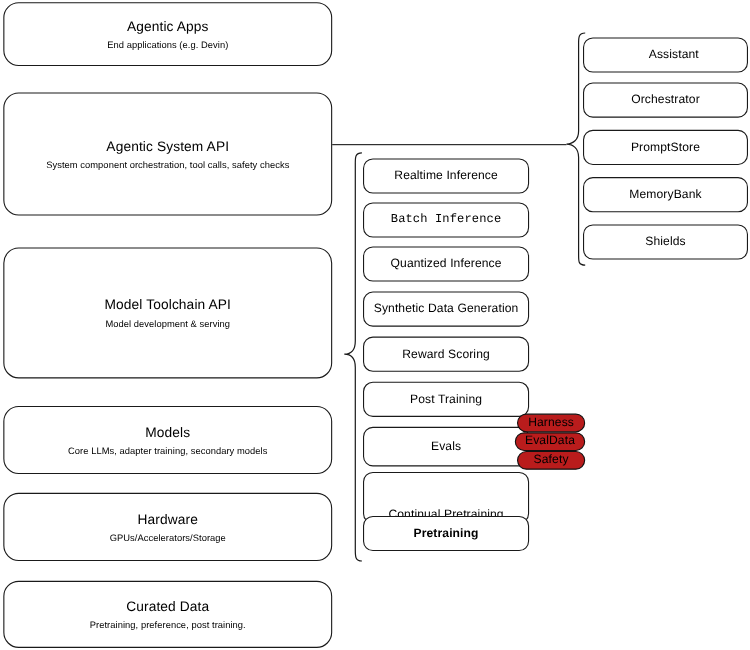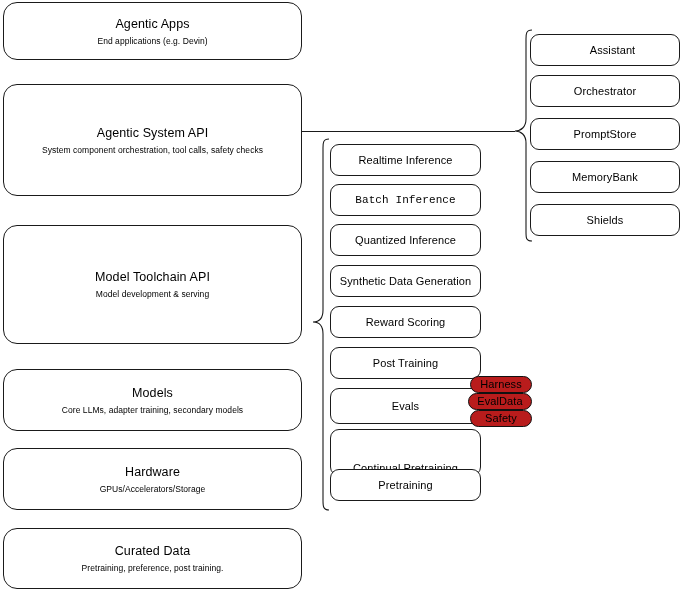--- a/index.html
+++ b/index.html
@@ -106,21 +106,21 @@
   </div>
   <div class="box chip" style="left:330px;top:347px;width:151px;height:32px;">
     <span>Post Training</span>
   </div>
   <div class="box chip" style="left:330px;top:388px;width:151px;height:36px;">
     <span>Evals</span>
   </div>
   <div class="box chip" style="left:330px;top:429px;width:151px;height:47px;justify-content:flex-end;">
     <span>Continual Pretraining</span>
   </div>
-  <div class="box chip" style="left:330px;top:469px;width:151px;height:32px;">
+  <div class="box chip" style="left:330px;top:469px;width:151px;height:32px;font-weight:bold;">
     <span>Pretraining</span>
   </div>
 
   <div class="pill" style="left:470px;top:376px;width:62px;height:17px;">
     <span>Harness</span>
   </div>
   <div class="pill" style="left:468px;top:393px;width:64px;height:17px;">
     <span>EvalData</span>
   </div>
   <div class="pill" style="left:470px;top:410px;width:62px;height:17px;">

